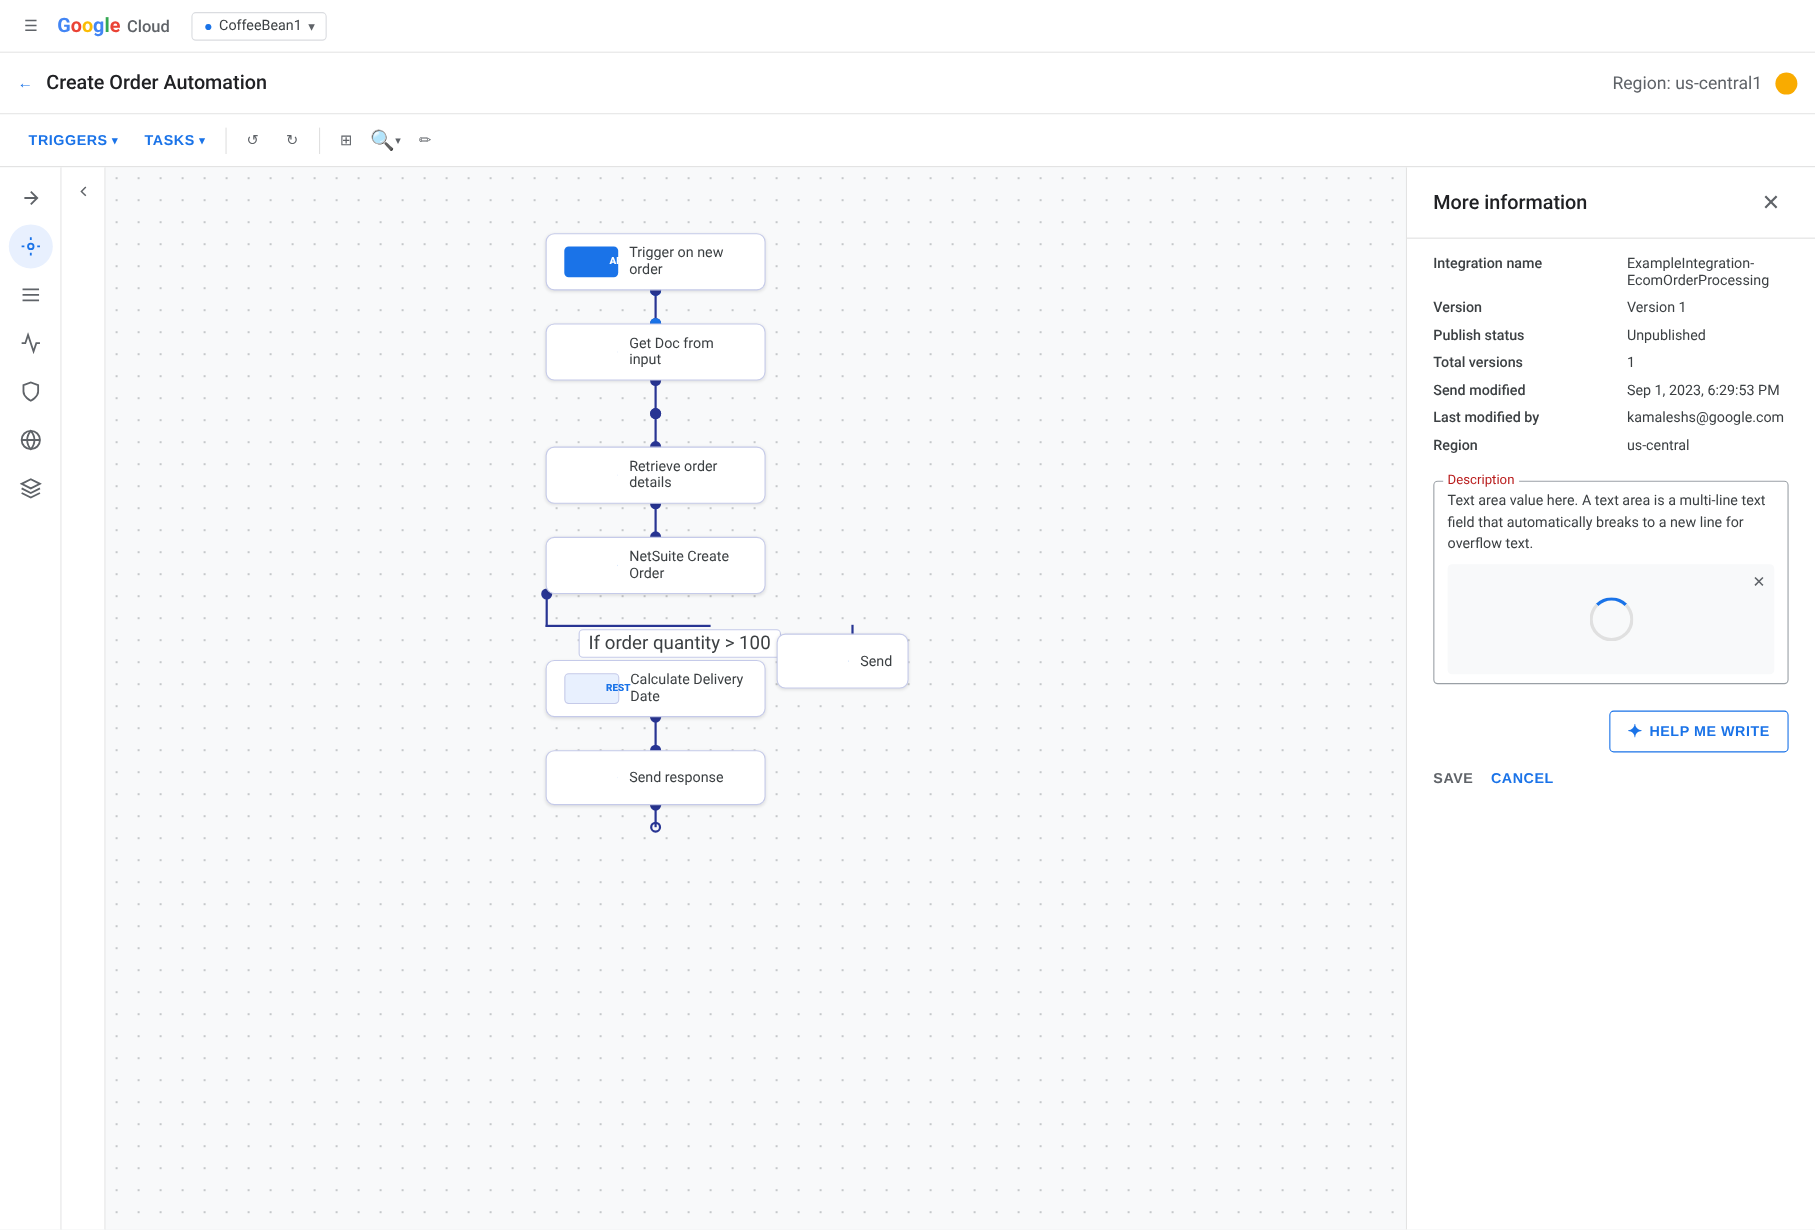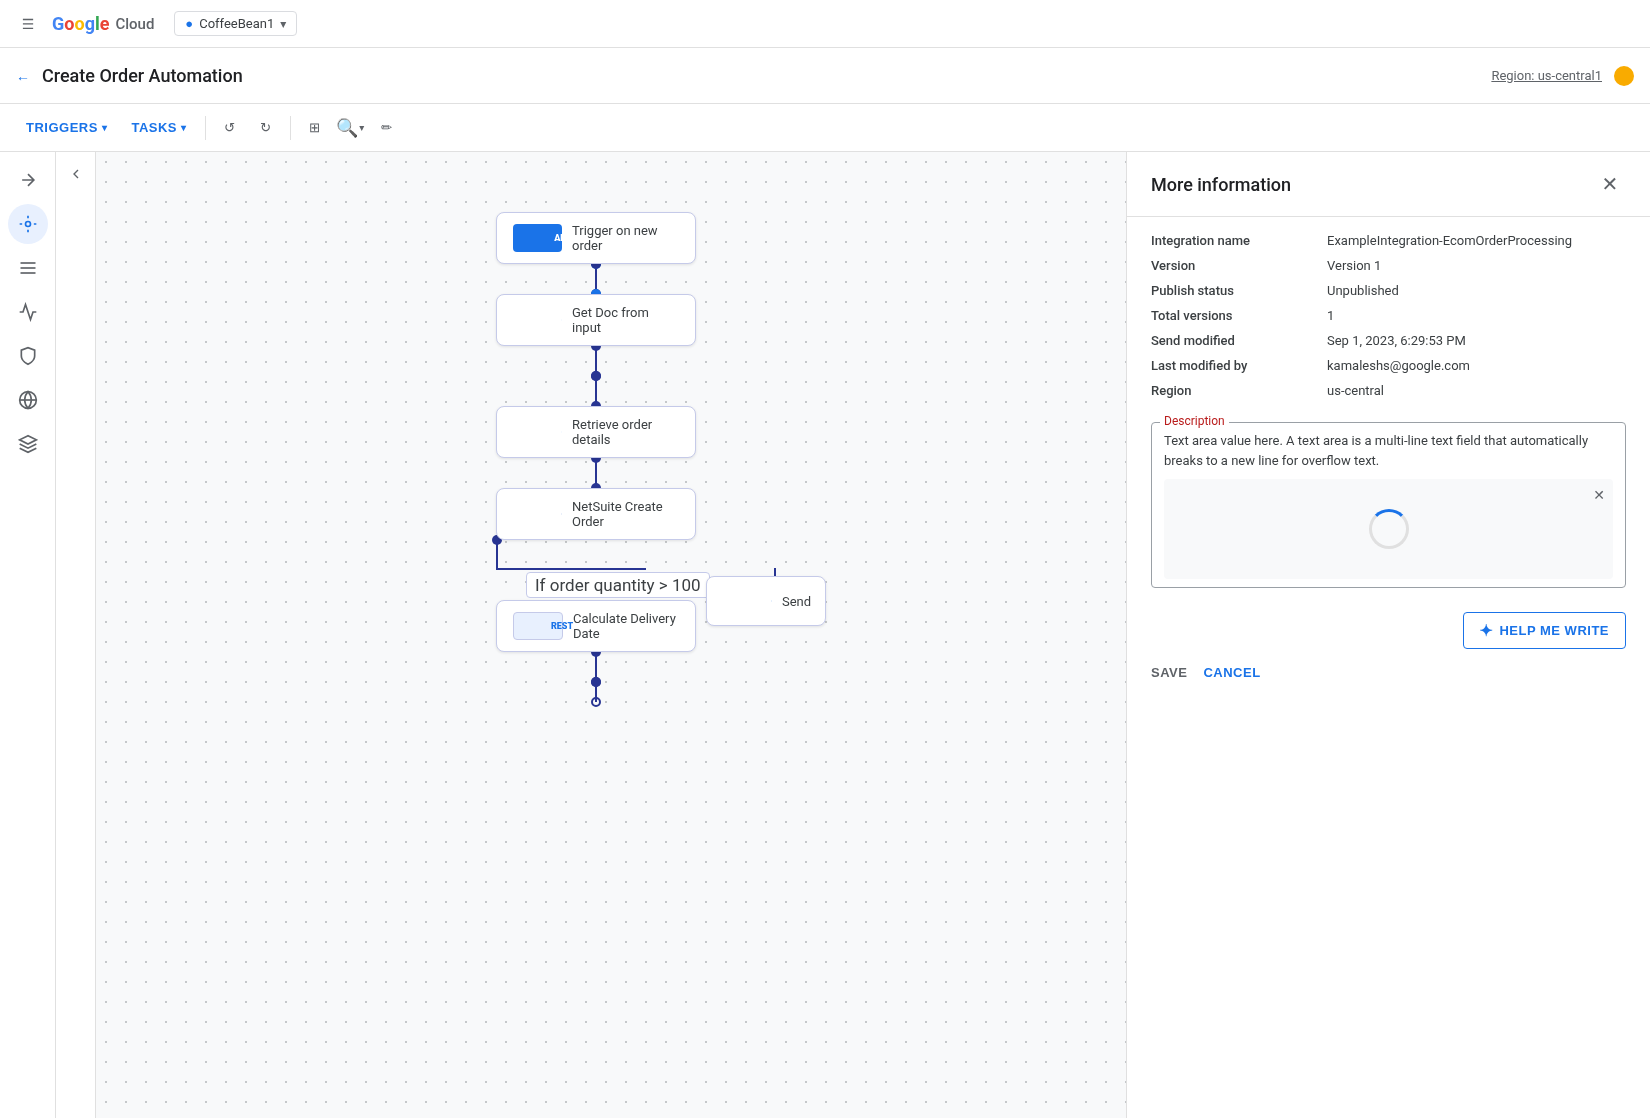--- a/index.html
+++ b/index.html
@@ -15,21 +15,21 @@
     .g-yellow { color: #fbbc04; }
     .g-green { color: #34a853; }
     .cloud-text { color: #5f6368; font-size: 15px; font-weight: 500; }
     .project-selector { display: flex; align-items: center; gap: 6px; border: 1px solid #dadce0; border-radius: 4px; padding: 4px 10px; cursor: pointer; color: #3c4043; font-size: 13px; margin-left: 8px; }
     .project-selector .dropdown-icon { color: #5f6368; font-size: 12px; }
 
     
     .secondbar { height: 56px; background: #fff; display: flex; align-items: center; padding: 0 16px; border-bottom: 1px solid #e0e0e0; gap: 12px; flex-shrink: 0; }
     .back-btn { color: #1a73e8; cursor: pointer; display: flex; align-items: center; }
     .page-title { font-size: 18px; color: #202124; font-weight: 500; flex: 1; }
-    .region-label { font-size: 13px; color: #5f6368; text-decoration: underline; }
+    .region-label { font-size: 16px; color: #5f6368; }
     .orange-dot { width: 20px; height: 20px; background: #f9ab00; border-radius: 50%; }
 
     
     .toolbar { height: 48px; background: #fff; display: flex; align-items: center; padding: 0 16px; border-bottom: 1px solid #e0e0e0; gap: 4px; flex-shrink: 0; }
     .toolbar-btn { display: flex; align-items: center; gap: 4px; padding: 6px 10px; border-radius: 4px; cursor: pointer; color: #1a73e8; font-size: 13px; font-weight: 600; letter-spacing: 0.5px; border: none; background: none; }
     .toolbar-divider { width: 1px; height: 24px; background: #e0e0e0; margin: 0 4px; }
     .toolbar-icon-btn { width: 32px; height: 32px; display: flex; align-items: center; justify-content: center; cursor: pointer; color: #5f6368; border-radius: 4px; border: none; background: none; }
     .toolbar-dropdown-arrow { font-size: 10px; }
 
     
@@ -50,21 +50,21 @@
     .flow-node { background: #fff; border: 1.5px solid #c5cae9; border-radius: 8px; padding: 10px 16px; display: flex; align-items: center; gap: 10px; width: 200px; box-shadow: 0 1px 3px rgba(0,0,0,0.1); position: relative; z-index: 2; }
     .flow-node-label { font-size: 13px; color: #3c4043; }
     .node-icon { width: 49px; height: 28px; border-radius: 4px; display: flex; align-items: center; justify-content: center; font-size: 10px; font-weight: bold; flex-shrink: 0; padding-left: 48px; }
     .node-api { background: #1a73e8; color: #fff; }
     .connector { width: 2px; height: 28px; background: #1a73e8; position: relative; z-index: 1; }
     .connector::after { content: ''; position: absolute; bottom: -5px; left: -4px; width: 10px; height: 10px; background: #1a73e8; border-radius: 50%; }
     .connector-start::before { content: ''; position: absolute; top: -5px; left: -4px; width: 10px; height: 10px; background: #1a73e8; border-radius: 50%; }
     .branch-label { font-size: 11px; color: #3c4043; background: #fff; border: 1px solid #c5cae9; border-radius: 4px; padding: 2px 8px; position: absolute; white-space: nowrap; }
 
     
-    .right-panel { width: 524px; background: #fff; border-left: 1px solid #e0e0e0; display: flex; flex-direction: column; flex-shrink: 0; overflow-y: auto; }
+    .right-panel { width: 372px; background: #fff; border-left: 1px solid #e0e0e0; display: flex; flex-direction: column; flex-shrink: 0; overflow-y: auto; }
     .panel-header { display: flex; align-items: center; justify-content: space-between; padding: 16px 24px; border-bottom: 1px solid #e0e0e0; }
     .panel-title { font-size: 18px; font-weight: 500; color: #202124; }
     .panel-close { cursor: pointer; color: #5f6368; font-size: 20px; width: 32px; height: 32px; display: flex; align-items: center; justify-content: center; border-radius: 50%; }
 
     .info-grid { padding: 16px 24px; display: grid; grid-template-columns: 160px 1fr; gap: 10px 16px; }
     .info-label { color: #3c4043; font-size: 13px; font-weight: 500; }
     .info-value { color: #3c4043; font-size: 13px; }
 
     .description-section { padding: 8px 24px 16px; }
     .description-fieldset { border: 1px solid #9aa0a6; border-radius: 4px; padding: 8px 12px; position: relative; }
@@ -281,20 +281,28 @@
 
       <div class="flow-node" style="margin-top:0;">
         <div class="node-icon" style="background:#e8f0fe; color:#1a73e8; font-size:9px; font-weight:900; border:1px solid #c5cae9;">REST</div>
         <span class="flow-node-label">Calculate Delivery Date</span>
       </div>
       <div style="width:2px; height:30px; background:#283593; position:relative; z-index:1;">
         <div style="position:absolute; top:-5px; left:-4px; width:10px; height:10px; background:#283593; border-radius:50%;"></div>
         <div style="position:absolute; bottom:-5px; left:-4px; width:10px; height:10px; background:#283593; border-radius:50%;"></div>
       </div>
 
+      <div class="flow-node">
+        <div class="node-icon">
+          <svg width="20" height="20" viewBox="0 0 24 24" fill="none" stroke="#1a73e8" stroke-width="2">
+              <path d="M5 12h14M12 5l7 7-7 7"></path>
+            </svg>
+        </div>
+        <span class="flow-node-label">Send response</span>
+      </div>
       <div style="width:2px; height:20px; background:#283593; position:relative;">
         <div style="position:absolute; top:-5px; left:-4px; width:10px; height:10px; background:#283593; border-radius:50%;"></div>
         <div style="position:absolute; bottom:-5px; left:-4px; width:10px; height:10px; background:transparent; border:2px solid #283593; border-radius:50%;"></div>
       </div>
 
     </div>
   </div>
 
   <div class="right-panel">
     <div class="panel-header">

